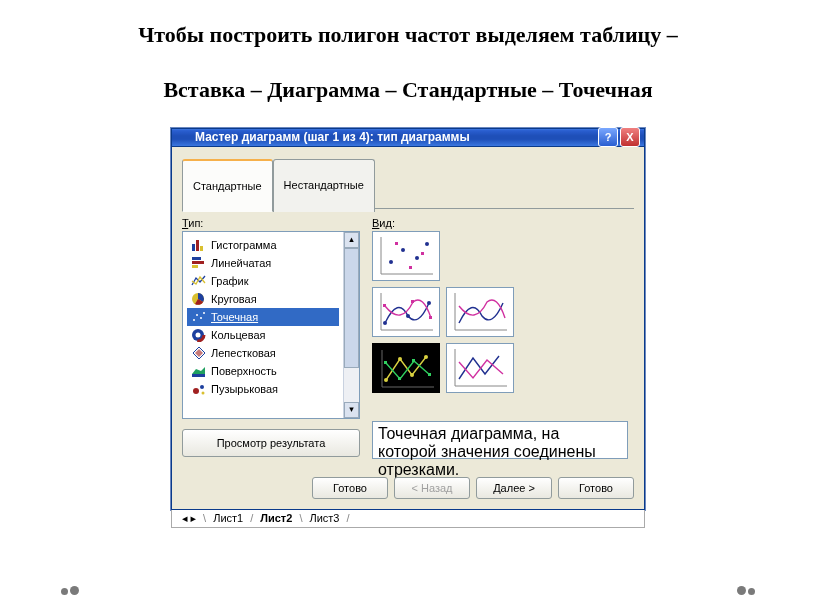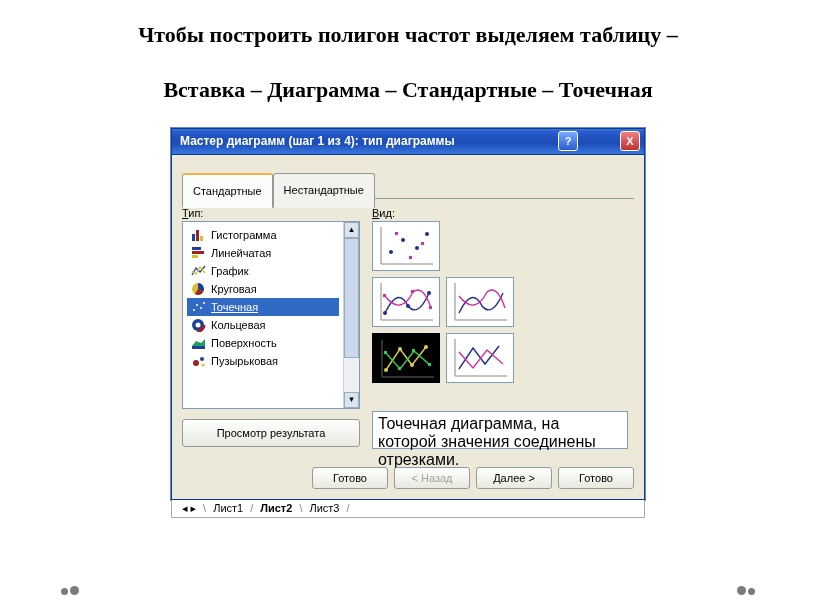--- a/index.html
+++ b/index.html
@@ -26,28 +26,27 @@
     border: 1px solid #0a3a8a;
     font-family: Tahoma, Arial, sans-serif;
     font-size: 11px;
     background: #ece9d8;
     box-shadow: 0 0 0 1px #6b88c0;
   }
 
   .titlebar {
     background: linear-gradient(to bottom, #3b77e0 0%, #2a5ed0 10%, #1e4fb8 40%, #1e4fb8 60%, #3b77e0 100%);
     color: #fff;
-    height: 26px;
+    height: 18px;
     display: flex;
     align-items: center;
-    padding: 0 4px 0 8px;
+    padding: 0 4px 0 23px;
     font-weight: bold;
     font-size: 12px;
     border-bottom: 1px solid #0a3a8a;
-    gap: 40px;
   }
   .titlebar .title { flex: 1; }
   .titlebar .tbtn {
     width: 20px; height: 20px;
     margin-left: 2px;
     border: 1px solid #fff;
     border-radius: 3px;
     text-align: center;
     line-height: 18px;
     font-weight: bold;
@@ -59,29 +58,29 @@
   .body {
     padding: 8px 10px 10px;
   }
 
   .tabrow {
     display: flex;
     border-bottom: 1px solid #919b9c;
     margin-bottom: 6px;
   }
   .tab {
-    padding: 10px 10px;
+    padding: 19px 10px;
     border: 1px solid #919b9c;
     border-bottom: none;
     background: #ece9d8;
     margin-right: 0px;
     border-top-left-radius: 3px;
     border-top-right-radius: 3px;
     position: relative;
-    top: 10px;
+    top: 4px;
   }
   .tab.active {
     background: #fcfcfa;
     border-bottom: 1px solid #fcfcfa;
     font-weight: normal;
     border-top: 2px solid #f6b04a;
   }
   .tab:not(.active) { background:#f2f2ee; }
 
   .panels { display:flex; gap: 12px; }
@@ -248,20 +247,27 @@
                   </svg></span>
                 <span>Точечная</span>
               </li>
             <li>
                 <span class="ticon"><svg width="16" height="14">
                     <circle cx="7" cy="7" r="6" fill="#1d3f9e"></circle>
                     <circle cx="7" cy="7" r="6" fill="none" stroke="#a02020" stroke-width="3" stroke-dasharray="10 30"></circle>
                     <circle cx="7" cy="7" r="2.5" fill="#fff"></circle>
                   </svg></span>
                 <span>Кольцевая</span>
+              </li>
+            <li>
+                <span class="ticon"><svg width="16" height="14">
+                    <polygon points="8,1 14,7 8,13 2,7" fill="none" stroke="#1d3f9e"></polygon>
+                    <polygon points="8,3 12,7 8,11 4,7" fill="#a02020" opacity="0.6"></polygon>
+                  </svg></span>
+                <span>Лепестковая</span>
               </li>
             <li>
                 <span class="ticon"><svg width="16" height="14">
                     <polygon points="1,10 5,5 10,7 14,3 14,10 1,10" fill="#20a060"></polygon>
                     <polygon points="1,13 14,13 14,10 1,10" fill="#1d3f9e"></polygon>
                   </svg></span>
                 <span>Поверхность</span>
               </li>
             <li>
                 <span class="ticon"><svg width="16" height="14">

